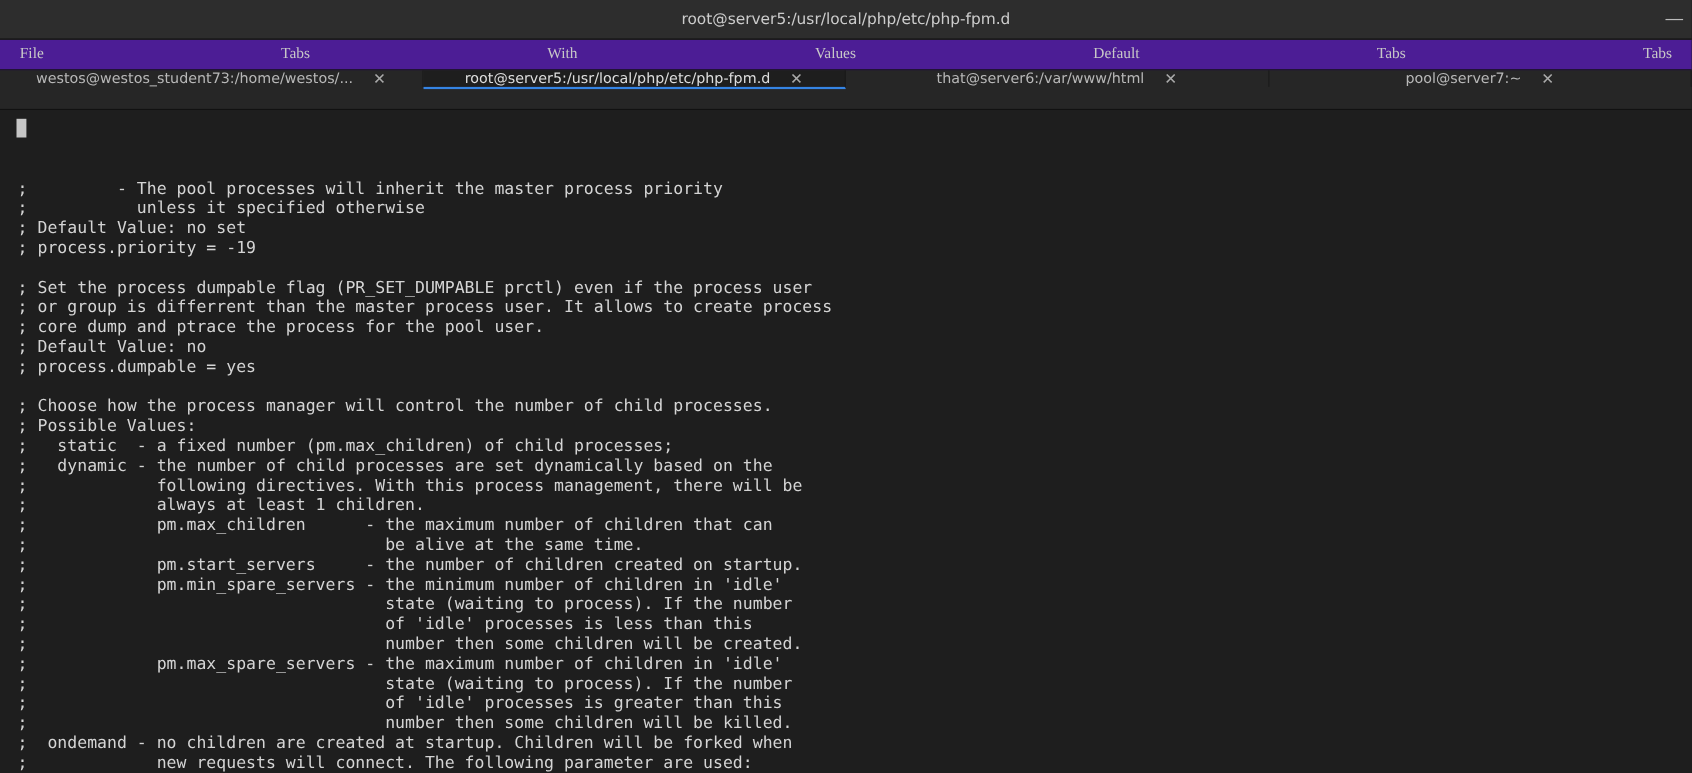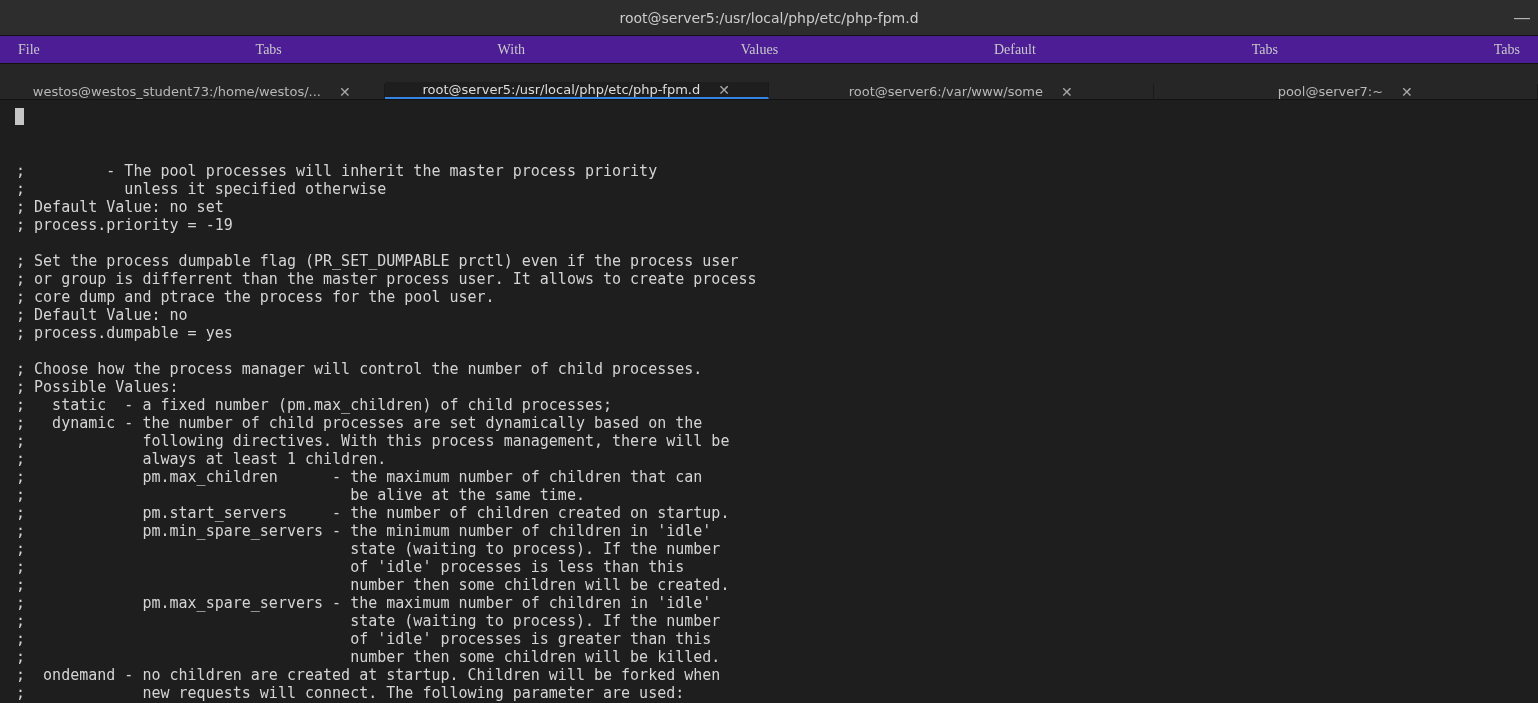--- a/index.html
+++ b/index.html
@@ -63,21 +63,21 @@
   .menubar .menu-item {
     padding: 2px 10px;
     cursor: pointer;
   }
 
   
   .tabbar {
     height: 36px;
     background: #262626;
     display: flex;
-    align-items: flex-end;
+    align-items: flex-start;
     font-family: "DejaVu Sans", sans-serif;
     font-size: 13px;
     color: #b8b8b8;
     border-bottom: 1px solid #111;
   }
   .tab {
     flex: 1;
     display: flex;
     align-items: center;
     justify-content: center;
@@ -159,21 +159,21 @@
 <div class="tabbar">
   <div class="tab">
     <span class="tab-label">westos@westos_student73:/home/westos/...</span>
     <span class="close">✕</span>
   </div>
   <div class="tab active">
     <span class="tab-label">root@server5:/usr/local/php/etc/php-fpm.d</span>
     <span class="close">✕</span>
   </div>
   <div class="tab">
-    <span class="tab-label">root@server6:/var/www/some</span>
+    <span class="tab-label">that@server6:/var/www/html</span>
     <span class="close">✕</span>
   </div>
   <div class="tab">
     <span class="tab-label">pool@server7:~</span>
     <span class="close">✕</span>
   </div>
 </div>
 
 <div class="terminal">
   <div class="cursor-block"></div>

